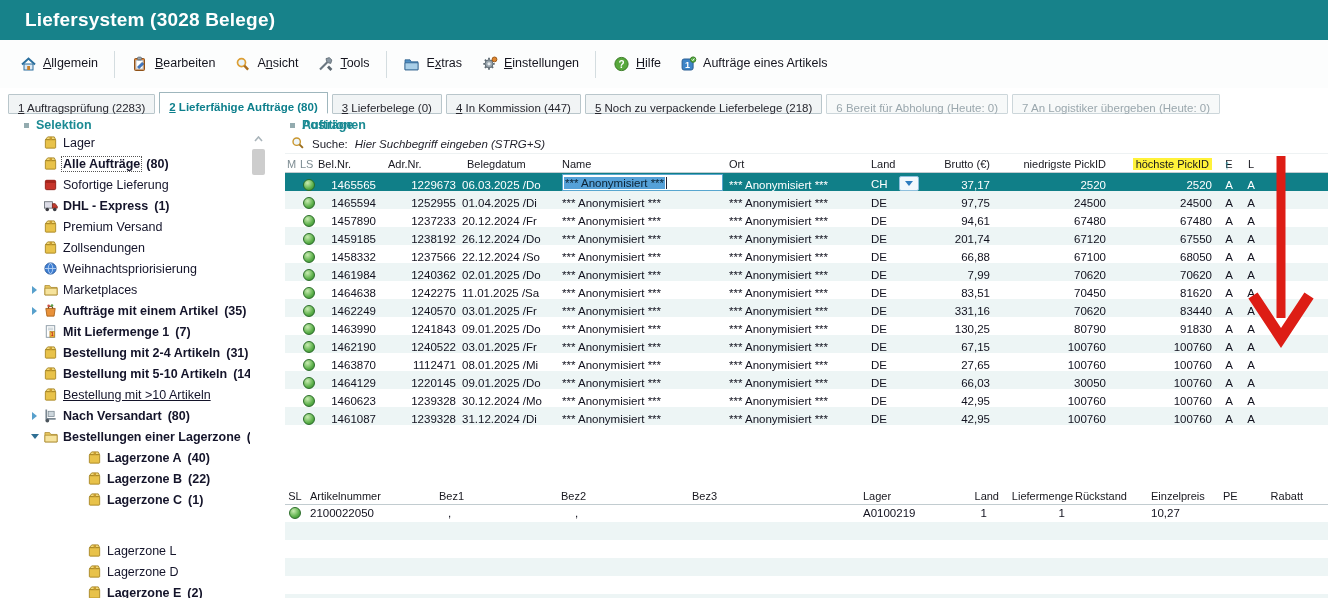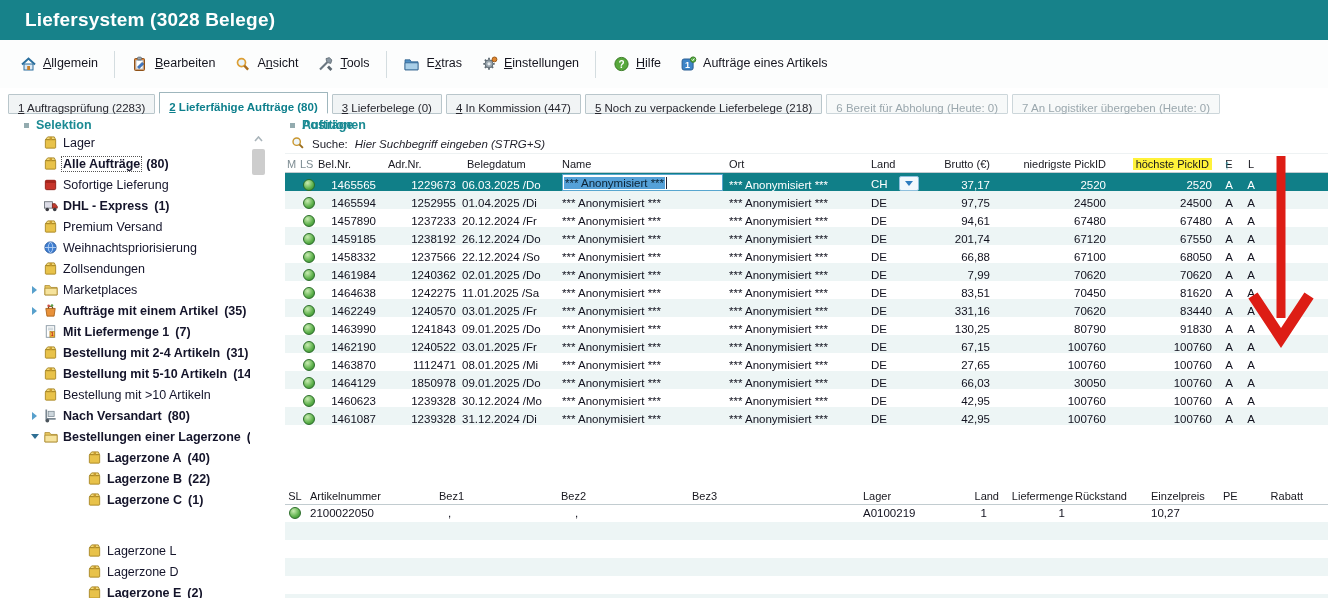--- a/index.html
+++ b/index.html
@@ -287,36 +287,36 @@
               <rect x="2.5" y="5" width="11" height="9" rx="0.8" fill="#e8c24a" stroke="#a3801c" stroke-width="0.9"></rect>
               <rect x="7" y="2" width="2.6" height="3" fill="#c79b2e"></rect>
             </svg>
           </span>
           <span class="tlabel">Premium Versand</span>
         </div>
         <div class="tree-item" style="padding-left: 4px;">
           <span class="exp"></span>
           <span class="ticon">
             <svg width="15" height="15" viewBox="0 0 16 16">
+              <path d="M2.5 5 L5 2 L12 2 L13.5 5 Z" fill="#f2d877" stroke="#a3801c" stroke-width="0.9"></path>
+              <rect x="2.5" y="5" width="11" height="9" rx="0.8" fill="#e8c24a" stroke="#a3801c" stroke-width="0.9"></rect>
+              <rect x="7" y="2" width="2.6" height="3" fill="#c79b2e"></rect>
+            </svg>
+          </span>
+          <span class="tlabel">Zollsendungen</span>
+        </div>
+        <div class="tree-item" style="padding-left: 4px;">
+          <span class="exp"></span>
+          <span class="ticon">
+            <svg width="15" height="15" viewBox="0 0 16 16">
               <circle cx="8" cy="8" r="6" fill="#3f7fd2" stroke="#2a5a9e"></circle>
               <path d="M2 8 h12 M8 2 a8.5 8.5 0 0 1 0 12 M8 2 a8.5 8.5 0 0 0 0 12" stroke="#bcd6f5" stroke-width="0.9" fill="none"></path>
             </svg>
           </span>
           <span class="tlabel">Weihnachtspriorisierung</span>
-        </div>
-        <div class="tree-item" style="padding-left: 4px;">
-          <span class="exp"></span>
-          <span class="ticon">
-            <svg width="15" height="15" viewBox="0 0 16 16">
-              <path d="M2.5 5 L5 2 L12 2 L13.5 5 Z" fill="#f2d877" stroke="#a3801c" stroke-width="0.9"></path>
-              <rect x="2.5" y="5" width="11" height="9" rx="0.8" fill="#e8c24a" stroke="#a3801c" stroke-width="0.9"></rect>
-              <rect x="7" y="2" width="2.6" height="3" fill="#c79b2e"></rect>
-            </svg>
-          </span>
-          <span class="tlabel">Zollsendungen</span>
         </div>
         <div class="tree-item" style="padding-left: 4px;">
           <span class="exp">
             <span class="tri-r"></span>
           </span>
           <span class="ticon">
             <svg width="16" height="15" viewBox="0 0 16 16">
               <path d="M1.5 3.8 h5 l1.4 2 h6.6 v8 h-13 Z" fill="#e9c860" stroke="#a8862a" stroke-width="0.8"></path>
               <path d="M1.5 6.6 h13 v7.2 h-13 Z" fill="#f6e39c" stroke="#a8862a" stroke-width="0.8"></path>
             </svg>
@@ -369,21 +369,21 @@
           <span class="ticon">
             <svg width="15" height="15" viewBox="0 0 16 16">
               <path d="M2.5 5 L5 2 L12 2 L13.5 5 Z" fill="#f2d877" stroke="#a3801c" stroke-width="0.9"></path>
               <rect x="2.5" y="5" width="11" height="9" rx="0.8" fill="#e8c24a" stroke="#a3801c" stroke-width="0.9"></rect>
               <rect x="7" y="2" width="2.6" height="3" fill="#c79b2e"></rect>
             </svg>
           </span>
           <span class="tlabel">Bestellung mit 5-10 Artikeln</span>
           <span class="tcount">(14)</span>
         </div>
-        <div class="tree-item" style="padding-left: 4px;">
+        <div class="tree-item" style="padding-left: 4px; text-decoration: underline;">
           <span class="exp"></span>
           <span class="ticon">
             <svg width="15" height="15" viewBox="0 0 16 16">
               <path d="M2.5 5 L5 2 L12 2 L13.5 5 Z" fill="#f2d877" stroke="#a3801c" stroke-width="0.9"></path>
               <rect x="2.5" y="5" width="11" height="9" rx="0.8" fill="#e8c24a" stroke="#a3801c" stroke-width="0.9"></rect>
               <rect x="7" y="2" width="2.6" height="3" fill="#c79b2e"></rect>
             </svg>
           </span>
           <span class="tlabel">Bestellung mit &gt;10 Artikeln</span>
         </div>
@@ -741,21 +741,21 @@
           <div class="ocell oc11">A</div>
           <div class="ocell oc12">A</div>
           <div class="ofill"></div>
         </div>
         <div class="orow alt">
           <div class="ocell oc0"></div>
           <div class="ocell oc1">
             <span class="dot"></span>
           </div>
           <div class="ocell oc2">1464129</div>
-          <div class="ocell oc3">1850978</div>
+          <div class="ocell oc3">1220145</div>
           <div class="ocell oc4">09.01.2025 /Do</div>
           <div class="ocell oc5">*** Anonymisiert ***</div>
           <div class="ocell oc6">*** Anonymisiert ***</div>
           <div class="ocell oc7">DE</div>
           <div class="ocell oc8">66,03</div>
           <div class="ocell oc9">30050</div>
           <div class="ocell oc10">100760</div>
           <div class="ocell oc11">A</div>
           <div class="ocell oc12">A</div>
           <div class="ofill"></div>

